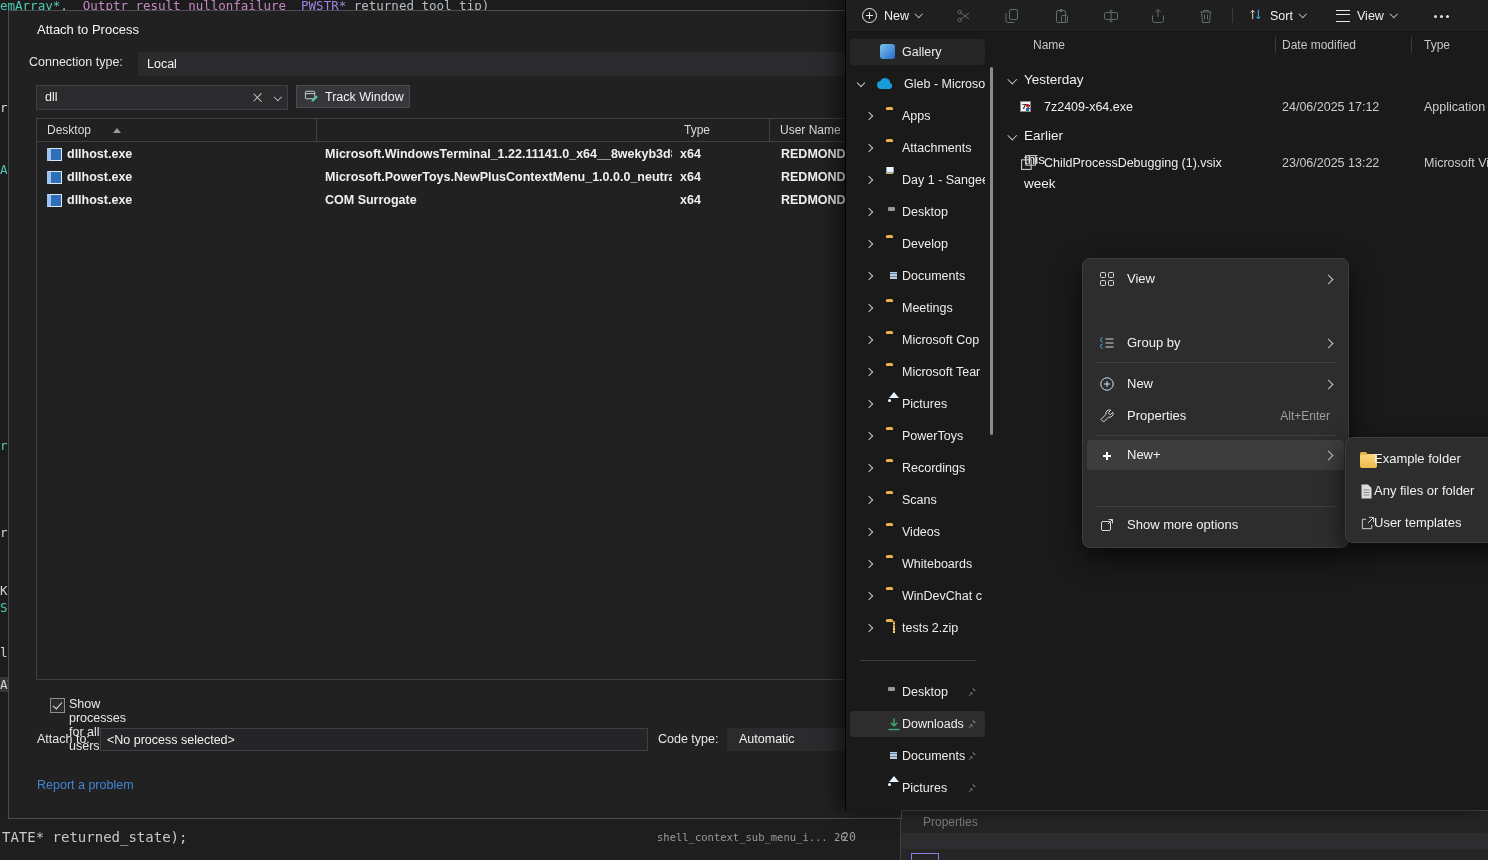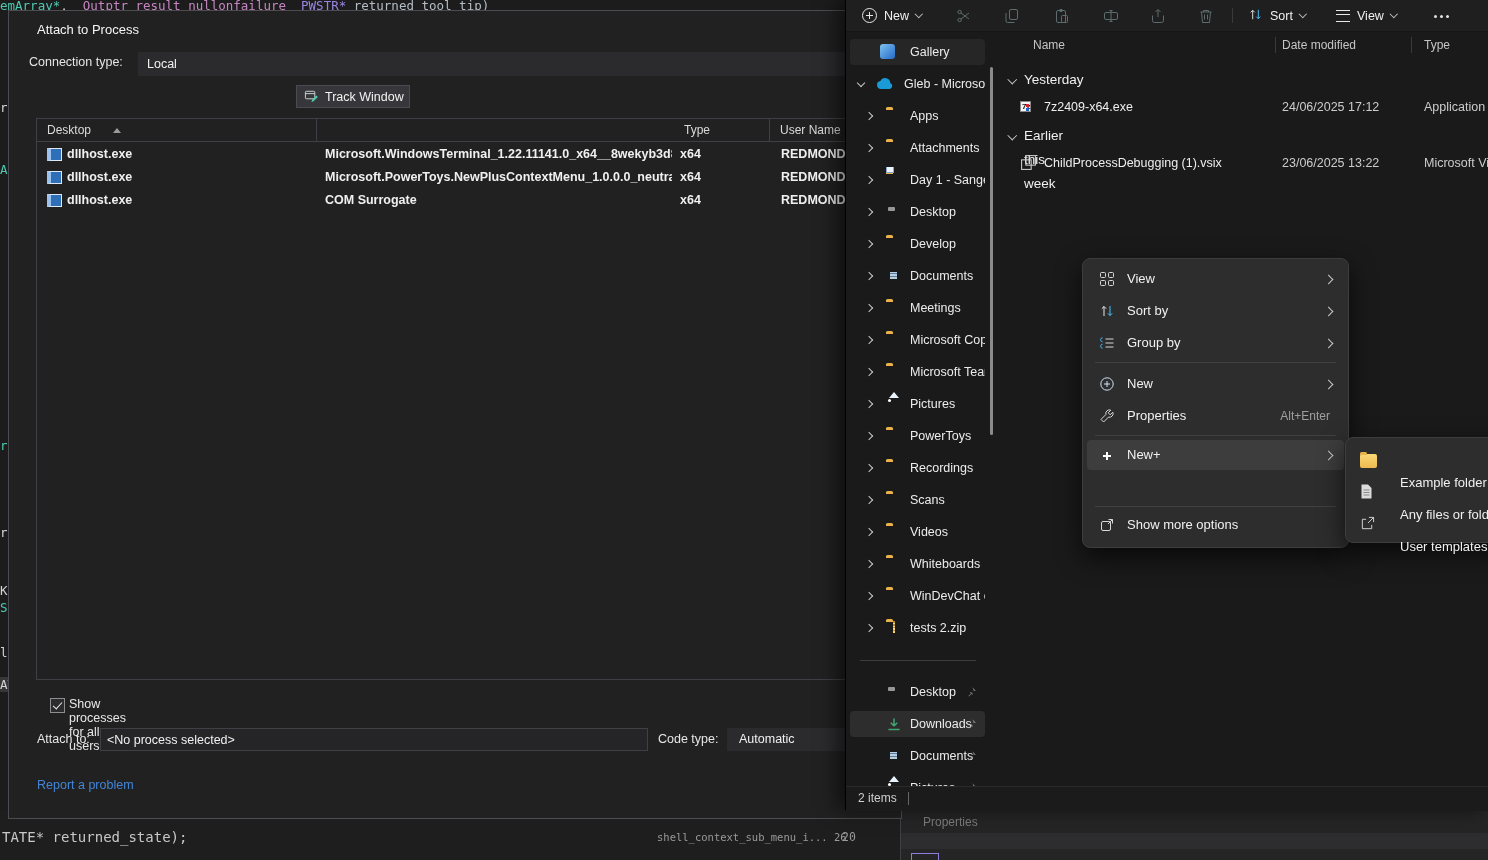--- a/index.html
+++ b/index.html
@@ -83,21 +83,21 @@
   .bars{width:14px;height:10px;border-top:1.6px solid #e8e8e8;border-bottom:1.6px solid #e8e8e8;position:relative;}
   .bars::before{content:"";position:absolute;left:0;top:3.2px;width:14px;height:1.6px;background:#e8e8e8;}
   .dots{width:18px;height:4px;position:relative;}
   .dots::before{content:"";position:absolute;left:0;top:1px;width:3px;height:3px;border-radius:50%;
                 background:#e0e0e0;box-shadow:6px 0 0 #e0e0e0,12px 0 0 #e0e0e0;}
   #exp-headers{left:148px;top:31px;width:495px;height:28px;font-size:12px;color:#c5c5c5;}
   .hdr-sep{position:absolute;top:6px;width:1px;height:16px;background:#3a3a3a;}
 
   .side-row{position:absolute;left:4px;width:135px;height:26px;overflow:hidden;white-space:nowrap;border-radius:4px;}
   .side-row .rchev{position:absolute;left:16px;top:10px;}
-  .side-label{position:absolute;left:60px;top:0;line-height:26px;font-size:12.5px;color:#ececec;}
+  .side-label{position:absolute;left:52px;top:0;line-height:26px;font-size:12.5px;color:#ececec;}
   .side-ic{position:absolute;left:36px;top:6px;width:17px;height:14px;}
   .sel{background:#2d2d2d;}
   .folder{background:linear-gradient(#fbd978,#edb94f);border-radius:2px;position:relative;width:17px;height:12px;margin-top:2px;}
   .folder::before{content:"";position:absolute;left:0;top:-2.5px;width:7px;height:3px;background:#e8b34b;border-radius:1.5px 1.5px 0 0;}
   .folder-link::after{content:"";position:absolute;left:0;bottom:0;width:6px;height:6px;background:#eef4fb;
                       border:0.5px solid #88a6c8;}
   .zip::after{content:"";position:absolute;left:7px;top:0;width:2px;height:12px;
               background:repeating-linear-gradient(#b98c2e 0 1.5px,#fbd978 1.5px 3px);}
   .desktop-ic{background:linear-gradient(135deg,#54aaea,#1b6dc2);border-radius:2px;width:16px;height:12px;margin-top:1px;position:relative;}
   .desktop-ic::before{content:"";position:absolute;left:2px;top:2px;width:7px;height:4px;background:rgba(255,255,255,.55);border-radius:1px;}
@@ -141,21 +141,21 @@
   .mi-hl{background:#3d3d3d;}
   .msep{position:absolute;left:12px;width:241px;height:1px;background:#404040;}
   .newplus-ic{width:15px;height:15px;border-radius:50%;background:#1877d2;position:relative;}
   .newplus-ic::before,.newplus-ic::after{content:"";position:absolute;background:#fff;}
   .newplus-ic::before{left:7px;top:3.5px;width:1.6px;height:8px;}
   .newplus-ic::after{left:3.5px;top:7px;width:8px;height:1.6px;}
   #sub-menu{left:1345px;top:437px;width:165px;height:104px;background:#2d2d2d;border:1px solid #3d3d3d;
             border-radius:8px;box-shadow:0 10px 26px rgba(0,0,0,.65);z-index:6;}
   .smi{position:absolute;left:4px;width:157px;height:30px;border-radius:4px;font-size:13px;color:#f0f0f0;}
   .smi-ic{position:absolute;left:10px;top:8px;width:17px;height:14px;color:#e2e2e2;}
-  .smi-label{position:absolute;left:50px;line-height:30px;white-space:nowrap;margin-top:24px;}
+  .smi-label{position:absolute;left:24px;line-height:30px;white-space:nowrap;}
 </style>
 </head>
 <body>
 
 <div id="root">
 
   <div id="top-code" class="abs mono nowrap"><span class="code-teal">emArray*</span><span class="code-grey">, </span><span class="code-purple">_Outptr_result_nullonfailure_</span><span class="code-violet"> PWSTR*</span><span class="code-dim"> returned_tool_tip)</span></div>
 
   <span class="abs mono lfrag code-grey" style="top:100px">r</span>
   <span class="abs mono lfrag code-teal" style="top:162px">Ar</span>
@@ -176,20 +176,25 @@
       <div id="props-focusbox" class="abs"></div>
     </div>
   </div>
 
   <div id="dialog" class="abs">
     <div id="dlg-title" class="abs">Attach to Process</div>
 
     <div id="conn-label" class="abs dlg-label">Connection type:</div>
     <div id="conn-combo" class="abs">Local</div>
 
+    <div id="filter-box" class="abs">
+      <span id="filter-text" class="abs">dll</span>
+      <span class="xicon" id="filter-clear" style="position:absolute;right:24px;top:6px;"></span>
+      <span class="chev chev-down chev-sm" style="position:absolute;right:7px;top:8px;"></span>
+    </div>
     <div id="track-btn" class="abs">
       <span>
         <svg width="15" height="15" viewBox="0 0 16 16" fill="none">
             <rect x="1.5" y="3.5" width="10" height="8" rx="1" stroke="#cfd8d8"></rect>
             <path d="M1.5 6h10" stroke="#cfd8d8"></path>
             <path d="M8.6 12.6l4.6-4.6 1.6 1.6-4.6 4.6-2.2.6z" fill="#4ec9b0"></path>
           </svg>
       </span>
       <span>Track Window</span>
     </div>
@@ -390,49 +395,35 @@
       <span class="file-ic">
         <svg width="17" height="17" viewBox="0 0 16 16" fill="none" stroke="#cfcfcf">
             <rect x="1.5" y="5.5" width="9" height="9"></rect>
             <rect x="5.5" y="1.5" width="9" height="9"></rect>
           </svg></span>
       <span class="file-name">ChildProcessDebugging (1).vsix</span>
       <span class="file-date">23/06/2025 13:22</span>
       <span class="file-type">Microsoft Vi</span>
     </div>
 
-    <div id="exp-status" class="abs">
-      <span id="status-text">2 items</span>
-      <span id="status-sep"></span>
-    </div>
   </div>
 
   <div id="ctx-menu" class="abs">
     <div class="mi" style="top:5px">
       <span class="mi-ic">
           <svg width="16" height="16" viewBox="0 0 16 16" fill="none" stroke="currentColor">
             <rect x="1.5" y="1.5" width="5" height="5" rx="1"></rect>
             <rect x="9.5" y="1.5" width="5" height="5" rx="1"></rect>
             <rect x="1.5" y="9.5" width="5" height="5" rx="1"></rect>
             <rect x="9.5" y="9.5" width="5" height="5" rx="1"></rect>
           </svg>
         </span>
       <span class="mi-label">View</span>
       <span class="chev chev-right mi-arrow"></span>
     </div>
-    <div class="mi" style="top:37px">
-      <span class="mi-ic">
-          <svg width="16" height="16" viewBox="0 0 16 16" fill="none">
-            <path d="M5 13V3.5M5 3.5L2.8 5.7M5 3.5l2.2 2.2" stroke="#e8e8e8"></path>
-            <path d="M11 3v9.5M11 12.5l-2.2-2.2M11 12.5l2.2-2.2" stroke="#4cc2ff"></path>
-          </svg>
-        </span>
-      <span class="mi-label">Sort by</span>
-      <span class="chev chev-right mi-arrow"></span>
-    </div>
     <div class="mi" style="top:69px">
       <span class="mi-ic">
           <svg width="16" height="16" viewBox="0 0 16 16" fill="none" stroke="currentColor">
             <path d="M6.5 4h8M6.5 8h8M6.5 12h8"></path>
             <path d="M3.5 2.8c-1.2 0-1.8.8-1.8 2s.6 2 1.8 2M3.5 9.2c-1.2 0-1.8.8-1.8 2s.6 2 1.8 2" stroke="#4cc2ff"></path>
           </svg>
         </span>
       <span class="mi-label">Group by</span>
       <span class="chev chev-right mi-arrow"></span>
     </div>

